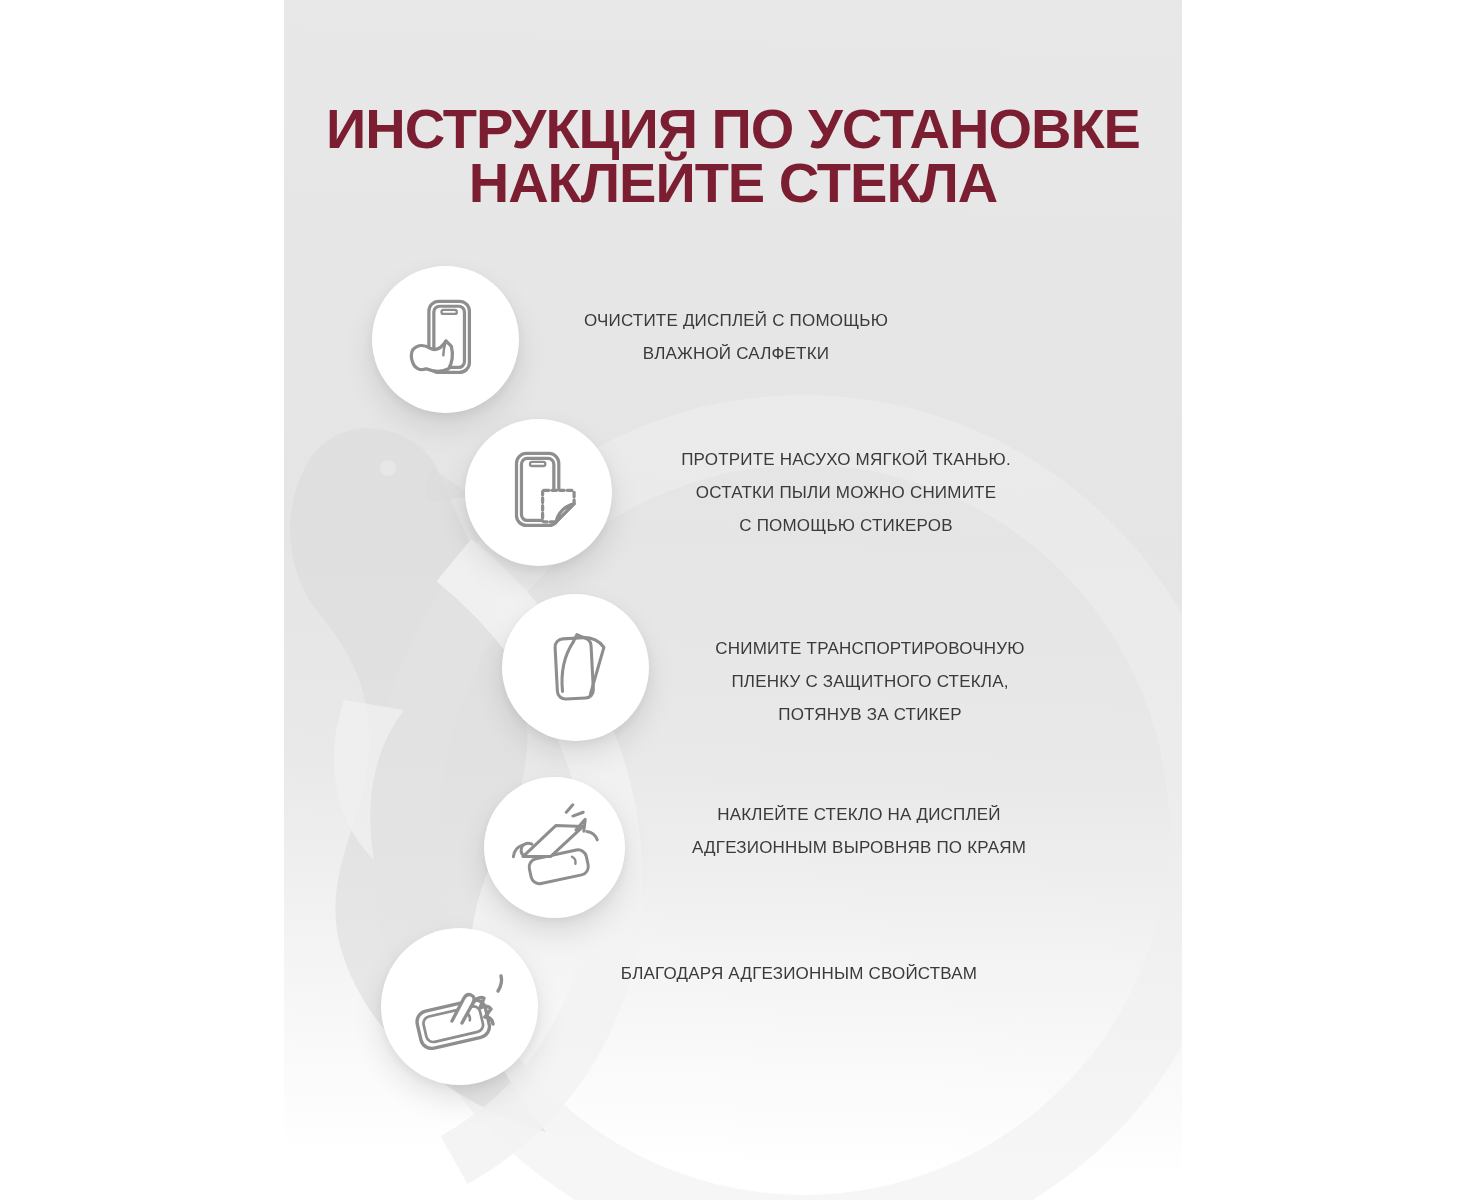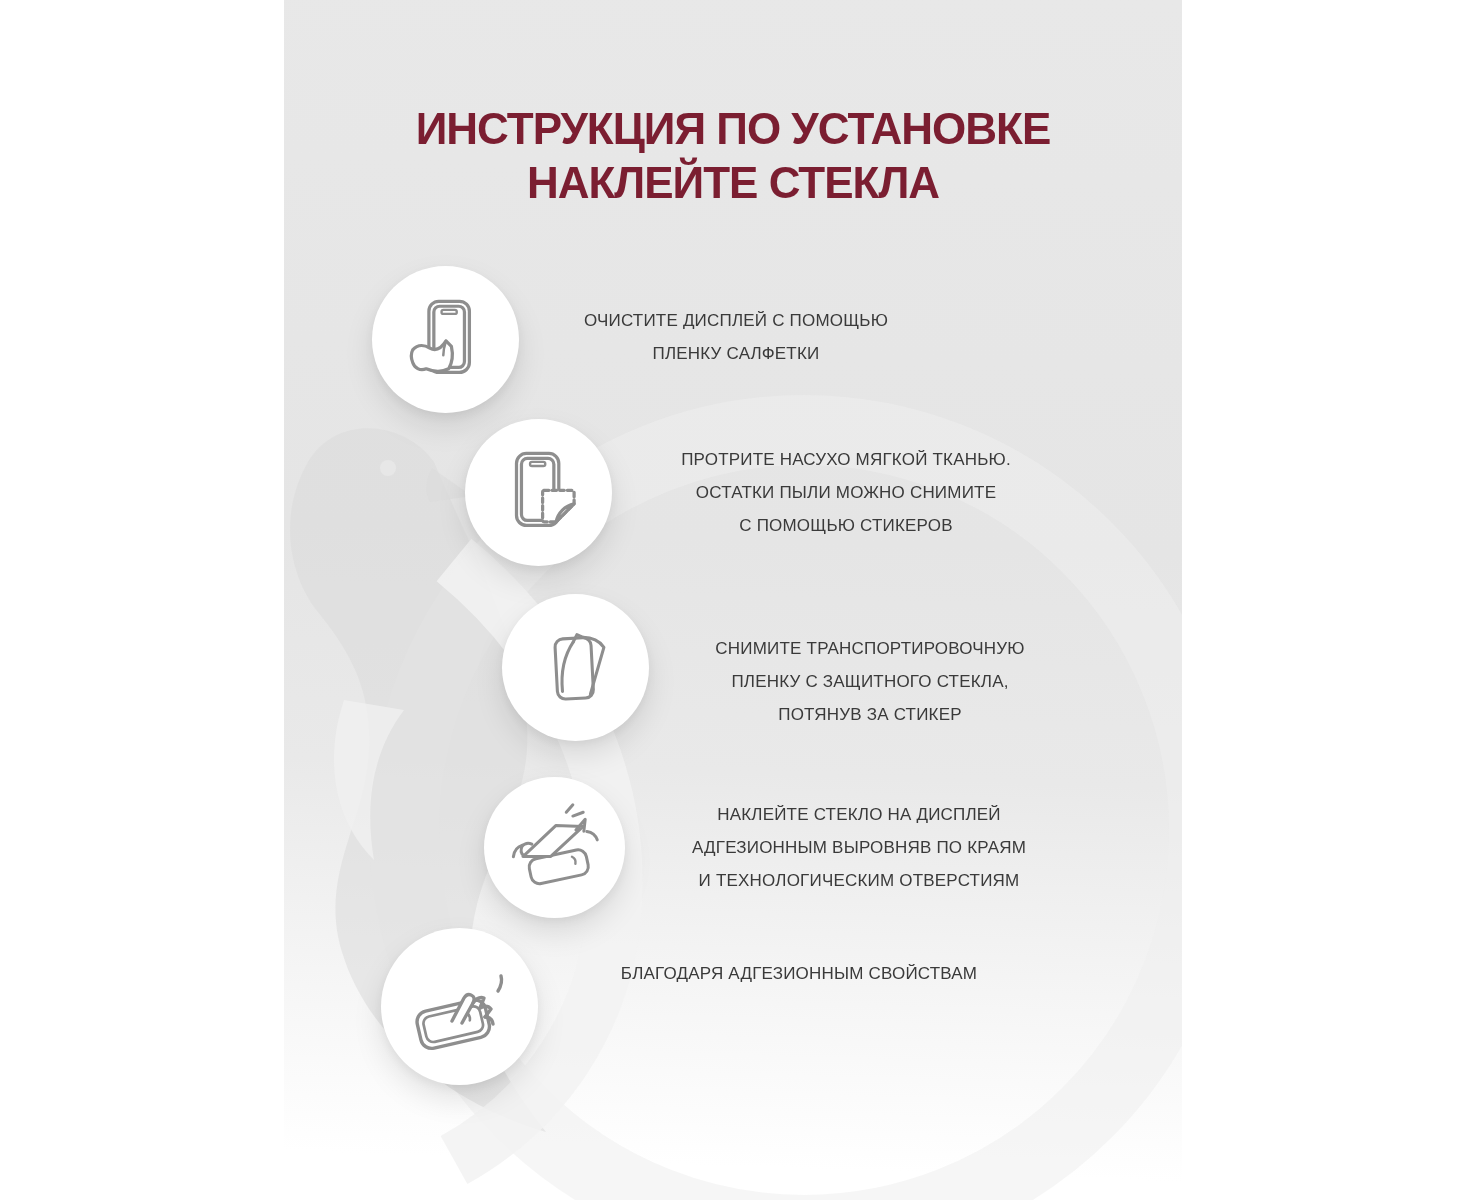--- a/index.html
+++ b/index.html
@@ -14,21 +14,21 @@
     position:absolute;left:284px;top:0;width:898px;height:1200px;
     background:linear-gradient(182deg,#e8e8e8 0%,#e5e5e5 45%,#e9e9e9 64%,#f7f7f7 84%,#ffffff 96%);
     overflow:hidden;
   }
   .watermark{position:absolute;left:0;top:0;width:898px;height:1200px;pointer-events:none;}
   .title{
     position:absolute;left:0;top:102px;width:898px;
     text-align:center;
     color:#7b1e31;
     font-weight:bold;
-    font-size:44px;line-height:54px;
+    font-size:56px;line-height:54px;
     letter-spacing:-1px;
   }
   .circle{
     position:absolute;border-radius:50%;
     background:#ffffff;
     box-shadow:0 14px 30px rgba(0,0,0,0.10),0 4px 10px rgba(0,0,0,0.05);
     display:flex;align-items:center;justify-content:center;
   }
   .step-text{
     position:absolute;
@@ -69,21 +69,21 @@
         <rect x="36.5" y="12.5" width="34" height="68" rx="6.5"></rect>
         <rect x="45" y="16.5" width="17" height="4.5" rx="2.25" stroke-width="2.6"></rect>
         <path fill="#ffffff" d="M13,61 C19,54 27,56 32,59 C39,63 45,59 50,51 L56,57 C58,66 57,75 53,82
                  C45,86 35,85 28,82 C21,85 15,81 13,75 C11,70 11,65 13,61 Z"></path>
         <path d="M50,51 C48,57 47,62 47,67" stroke-width="2.8"></path>
       </g>
     </svg>
   </div>
   <div class="step-text" style="left:242px;top:304px;width:420px">
     <div>ОЧИСТИТЕ ДИСПЛЕЙ С ПОМОЩЬЮ</div>
-    <div>ПЛЕНКУ САЛФЕТКИ</div>
+    <div>ВЛАЖНОЙ САЛФЕТКИ</div>
   </div>
 
   <div class="circle" style="left:181px;top:419px;width:147px;height:147px">
     <svg width="90" height="90" viewBox="0 0 100 100">
       <g stroke="#8e8e8e" fill="none" stroke-width="3.6" stroke-linecap="round" stroke-linejoin="round">
         <rect x="25" y="6" width="47" height="80" rx="11"></rect>
         <rect x="30.5" y="11.5" width="36" height="69" rx="6.5"></rect>
         <rect x="40" y="15.5" width="17" height="4.5" rx="2.25" stroke-width="2.6"></rect>
         <path fill="#ffffff" stroke-dasharray="5 3.5" d="M56,47 H87 Q89,47 89,49 V62 L69,82 H56 Q54,82 54,80 V49 Q54,47 56,47 Z"></path>
         <path d="M89,62 L69,82 C71,72 79,64 89,62 Z" fill="#ffffff"></path>
@@ -125,21 +125,20 @@
           <path d="M6,50 q3,-9 12,-10 q-5,7 -1,11"></path>
           <path d="M17,41 q6,-4 11,0"></path>
           <path d="M88,40 q8,3 9,11"></path>
         </g>
       </g>
     </svg>
   </div>
   <div class="step-text" style="left:350px;top:798px;width:450px">
     <div>НАКЛЕЙТЕ СТЕКЛО НА ДИСПЛЕЙ</div>
     <div>АДГЕЗИОННЫМ ВЫРОВНЯВ ПО КРАЯМ</div>
-    <div>И ТЕХНОЛОГИЧЕСКИМ ОТВЕРСТИЯМ</div>
   </div>
 
   <div class="circle" style="left:97px;top:928px;width:157px;height:157px">
     <svg width="100" height="100" viewBox="0 0 100 100">
       <g stroke="#8e8e8e" fill="none" stroke-width="3.4" stroke-linecap="round" stroke-linejoin="round">
         <g transform="rotate(-13 44 66)">
           <rect x="8" y="48" width="70" height="38" rx="11"></rect>
           <rect x="14" y="54" width="58" height="26" rx="7" stroke-width="2.7"></rect>
           <path d="M58,58 q4,4 2,9" stroke-width="2.6"></path>
         </g>

